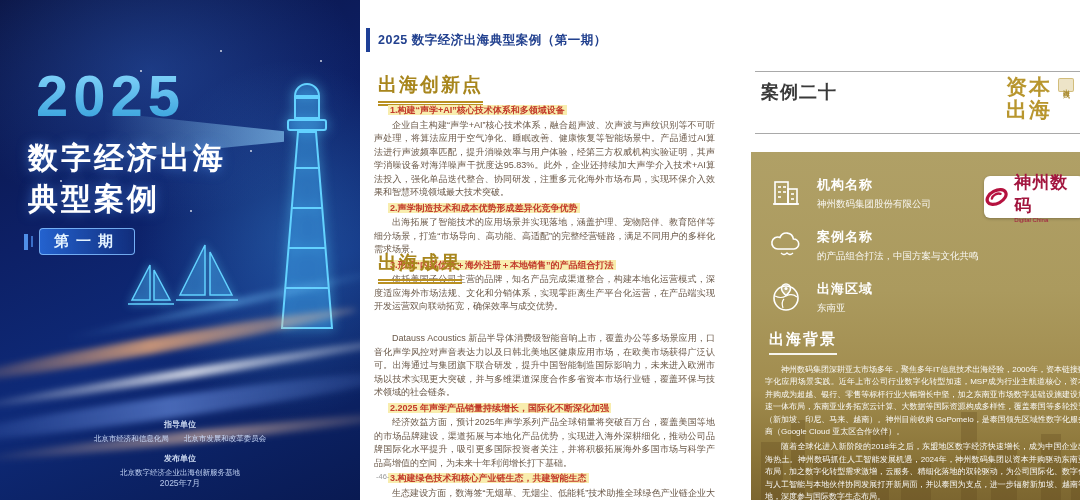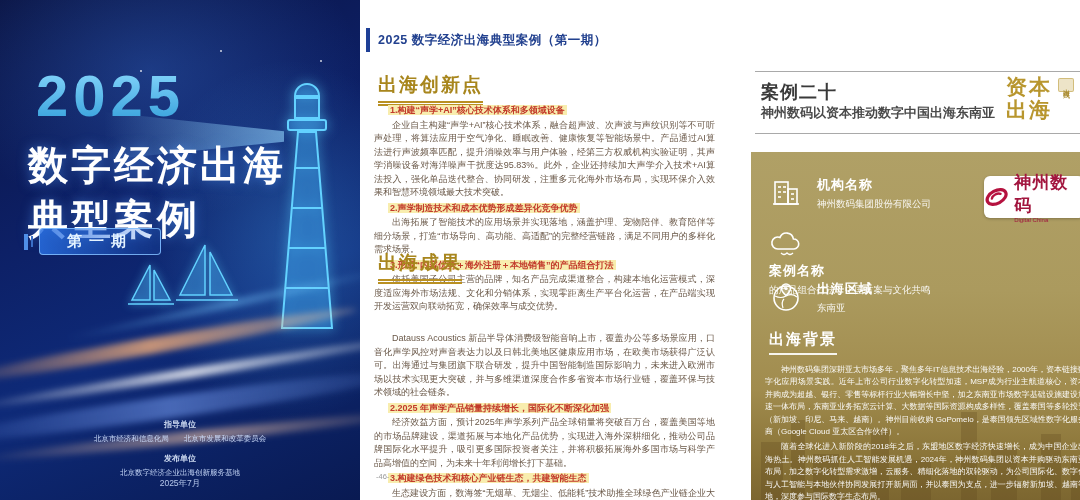--- a/index.html
+++ b/index.html
@@ -8,26 +8,26 @@
   
   .cover{position:absolute;left:0;top:0;width:360px;height:500px;overflow:hidden;
     background:linear-gradient(155deg,#0a1342 0%,#0d2066 38%,#0e2a78 62%,#091a52 100%);}
   .cover .glow1{position:absolute;left:-60px;top:-80px;width:420px;height:300px;
     background:radial-gradient(closest-side,rgba(60,120,220,.35),rgba(60,120,220,0));}
   .cover .glow2{position:absolute;right:-80px;top:60px;width:300px;height:360px;
     background:radial-gradient(closest-side,rgba(80,180,255,.28),rgba(80,180,255,0));}
   .cover-year{position:absolute;left:28px;top:62px;font-size:58px;font-weight:bold;letter-spacing:5px;
     color:#55bdf0;background:linear-gradient(180deg,#8fdcff,#2e9bd8);-webkit-background-clip:text;background-clip:text;margin-left:8px;
     -webkit-text-fill-color:transparent;}
-  .cover-title{position:absolute;left:28px;top:138px;color:#ffffff;font-weight:bold;font-size:40px;
+  .cover-title{position:absolute;left:28px;top:138px;color:#ffffff;font-weight:bold;font-size:30px;
     letter-spacing:3px;line-height:1.35;text-shadow:0 0 12px rgba(90,160,255,.55);}
   .issue-wrap{position:absolute;left:24px;top:228px;display:flex;align-items:center;}
   .issue-bar1{width:4px;height:16px;background:#4f8fe8;margin-right:3px;}
   .issue-bar2{width:2px;height:11px;background:#3a6fc8;margin-right:6px;}
-  .issue-badge{border:1px solid rgba(130,190,255,.85);border-radius:4px;padding:3px 27px;
+  .issue-badge{border:1px solid rgba(130,190,255,.85);border-radius:4px;padding:3px 14px;
     background:linear-gradient(90deg,rgba(40,110,225,.85),rgba(40,110,225,.15));
     color:#e4f3ff;font-size:15px;font-weight:bold;letter-spacing:7px;}
   
   .lighthouse{position:absolute;right:8px;top:78px;filter:drop-shadow(0 0 6px rgba(90,210,255,.8));}
   .beam{position:absolute;left:104px;top:112px;width:180px;height:48px;
     background:linear-gradient(to left,rgba(150,215,255,.6),rgba(150,215,255,0));
     clip-path:polygon(100% 40%,100% 62%,0 100%,0 0);}
   .boats{position:absolute;left:120px;top:240px;filter:drop-shadow(0 0 4px rgba(90,210,255,.7));}
   
   .trail{position:absolute;border-radius:50%;filter:blur(3px);}
@@ -65,21 +65,21 @@
   .case-label{position:absolute;left:20px;top:80px;font-size:18px;font-weight:bold;color:#3a3a3a;letter-spacing:1px;}
   .case-title{position:absolute;left:20px;top:104px;font-size:13px;font-weight:bold;color:#4a4a4a;}
   .mode-badge{position:absolute;right:44px;top:76px;text-align:left;color:#b8962e;font-weight:bold;
     font-size:21px;line-height:1.08;letter-spacing:2px;}
   .mode-tag{position:absolute;right:22px;top:78px;writing-mode:vertical-rl;font-size:7px;letter-spacing:1px;
     color:#a8892c;background:rgba(203,178,96,.35);border:1px solid rgba(184,150,46,.5);border-radius:2px;padding:4px 2px;}
   .gold-card{position:absolute;left:10px;top:152px;width:345px;height:348px;overflow:hidden;
     background:linear-gradient(180deg,#b0a066 0%,#ab9a5e 40%,#a18c4e 68%,#8b targeting 0);} 
   .gold-card{background:linear-gradient(180deg,#b0a066 0%,#ab9a5e 40%,#a18c4e 68%,#8a7438 88%,#7c6630 100%);}
   .info-row{position:absolute;left:18px;display:flex;align-items:flex-start;}
-  .ir1{top:24px;} .ir2{top:76px;flex-direction:column;} .ir3{top:128px;justify-content:flex-end;}
+  .ir1{top:24px;} .ir2{top:76px;} .ir3{top:128px;justify-content:flex-end;}
   .info-icon{width:34px;height:34px;margin-right:14px;flex:0 0 auto;}
   .info-label{font-size:13px;font-weight:bold;color:#ffffff;letter-spacing:1px;margin-bottom:4px;}
   .info-value{font-size:9.5px;color:rgba(255,255,255,.92);}
   .logo-box{position:absolute;right:12px;top:24px;width:100px;height:42px;background:#ffffff;border-radius:6px;
     display:flex;align-items:center;justify-content:center;box-shadow:0 1px 3px rgba(0,0,0,.25);}
   .logo-text{margin-left:5px;}
   .logo-cn{font-size:17px;font-weight:bold;color:#a2153e;letter-spacing:1px;}
   .logo-en{font-size:6px;color:#a2153e;}
   .bg-sec{position:absolute;left:18px;top:178px;}
   .bg-h{display:inline-block;font-size:15px;font-weight:bold;color:#ffffff;letter-spacing:2px;
@@ -185,21 +185,20 @@
       <p class="subline"><span class="sub">3.构建绿色技术和核心产业链生态，共建智能生态</span></p>
       <p class="para">生态建设方面，数海签“无烟草、无烟尘、低能耗”技术助推全球绿色产业链企业大规模下游供应链生态，联合海外技术伙伴建立联盟协同合作，已形成国内外开拓格局，小微企业加速出海步伐，并构建以核心技术为牵引的绿色管理产业链。</p>
     </div>
 
     <div class="pagenum">-46-</div>
   </div>
 
   <div class="rightpage">
     <div class="rp-line rl1"></div>
     <div class="case-label">案例二十</div>
-    <div class="case-title">神州数码以资本推动数字中国出海东南亚</div>
     <div class="mode-badge">
       <div>资本</div>
       <div>出海</div>
     </div>
     <div class="mode-tag">出海模式</div>
     <div class="rp-line rl2"></div>
 
     <div class="gold-card">
 
       <div class="skyline">

